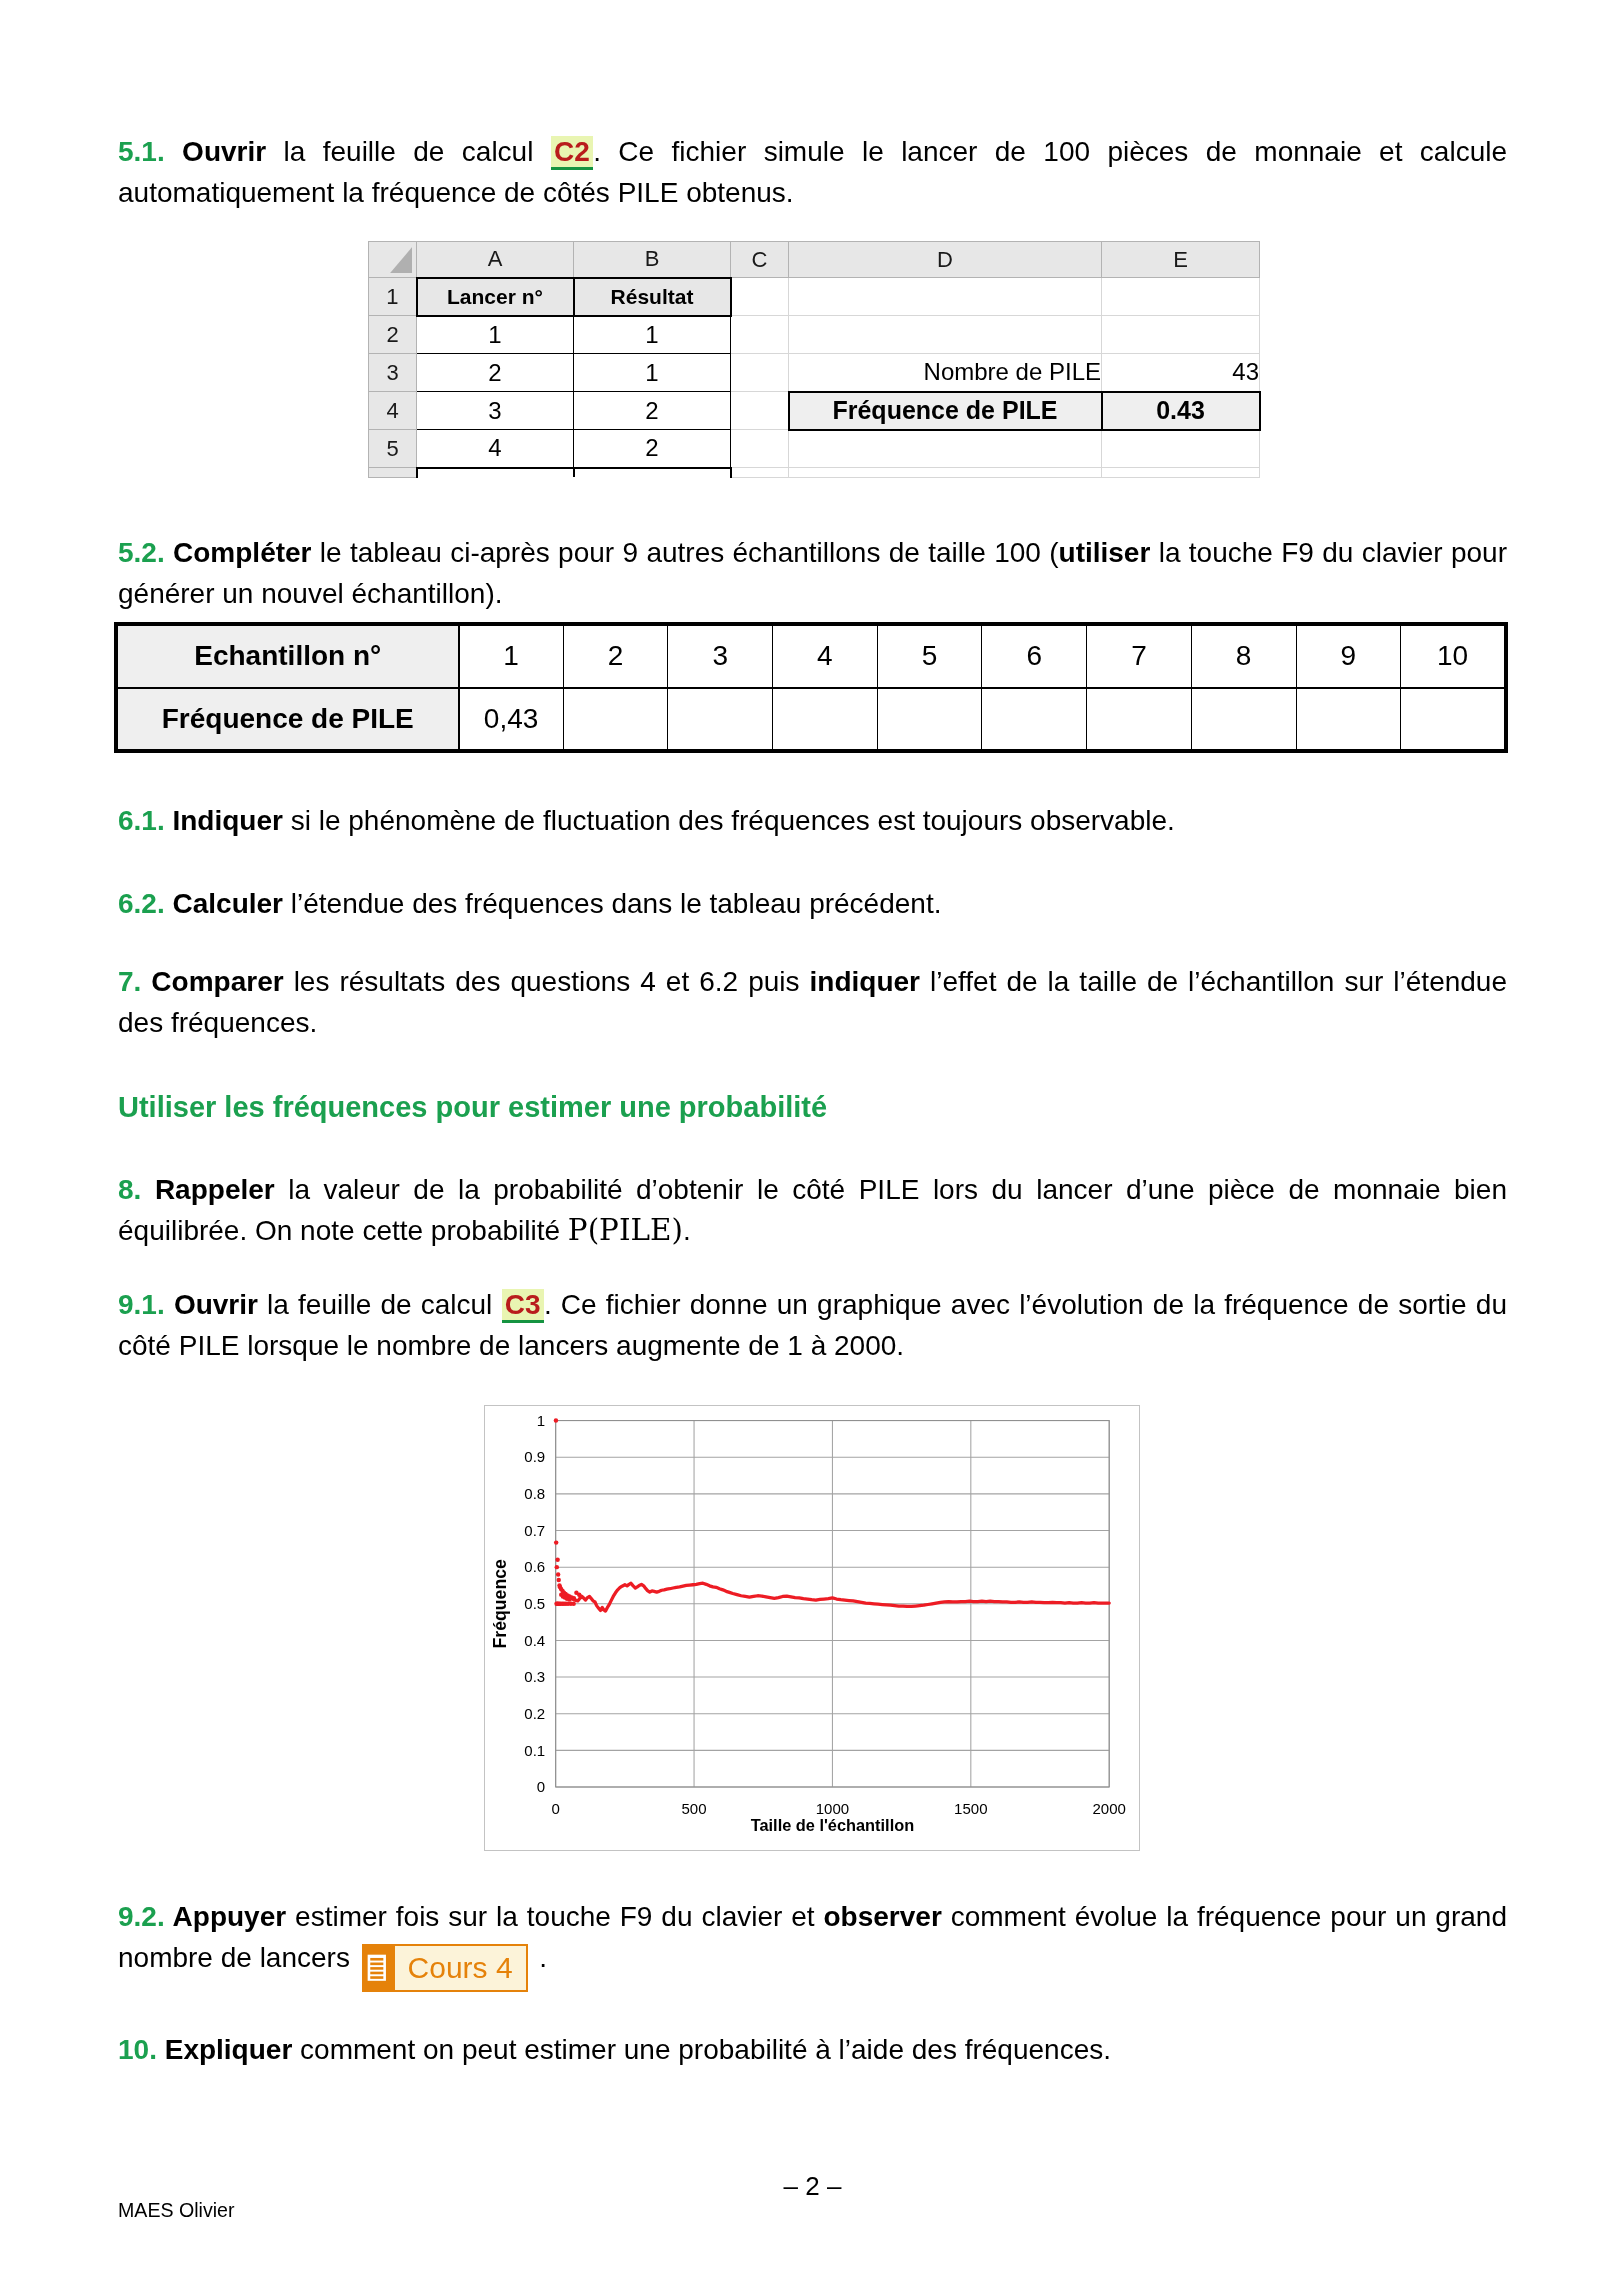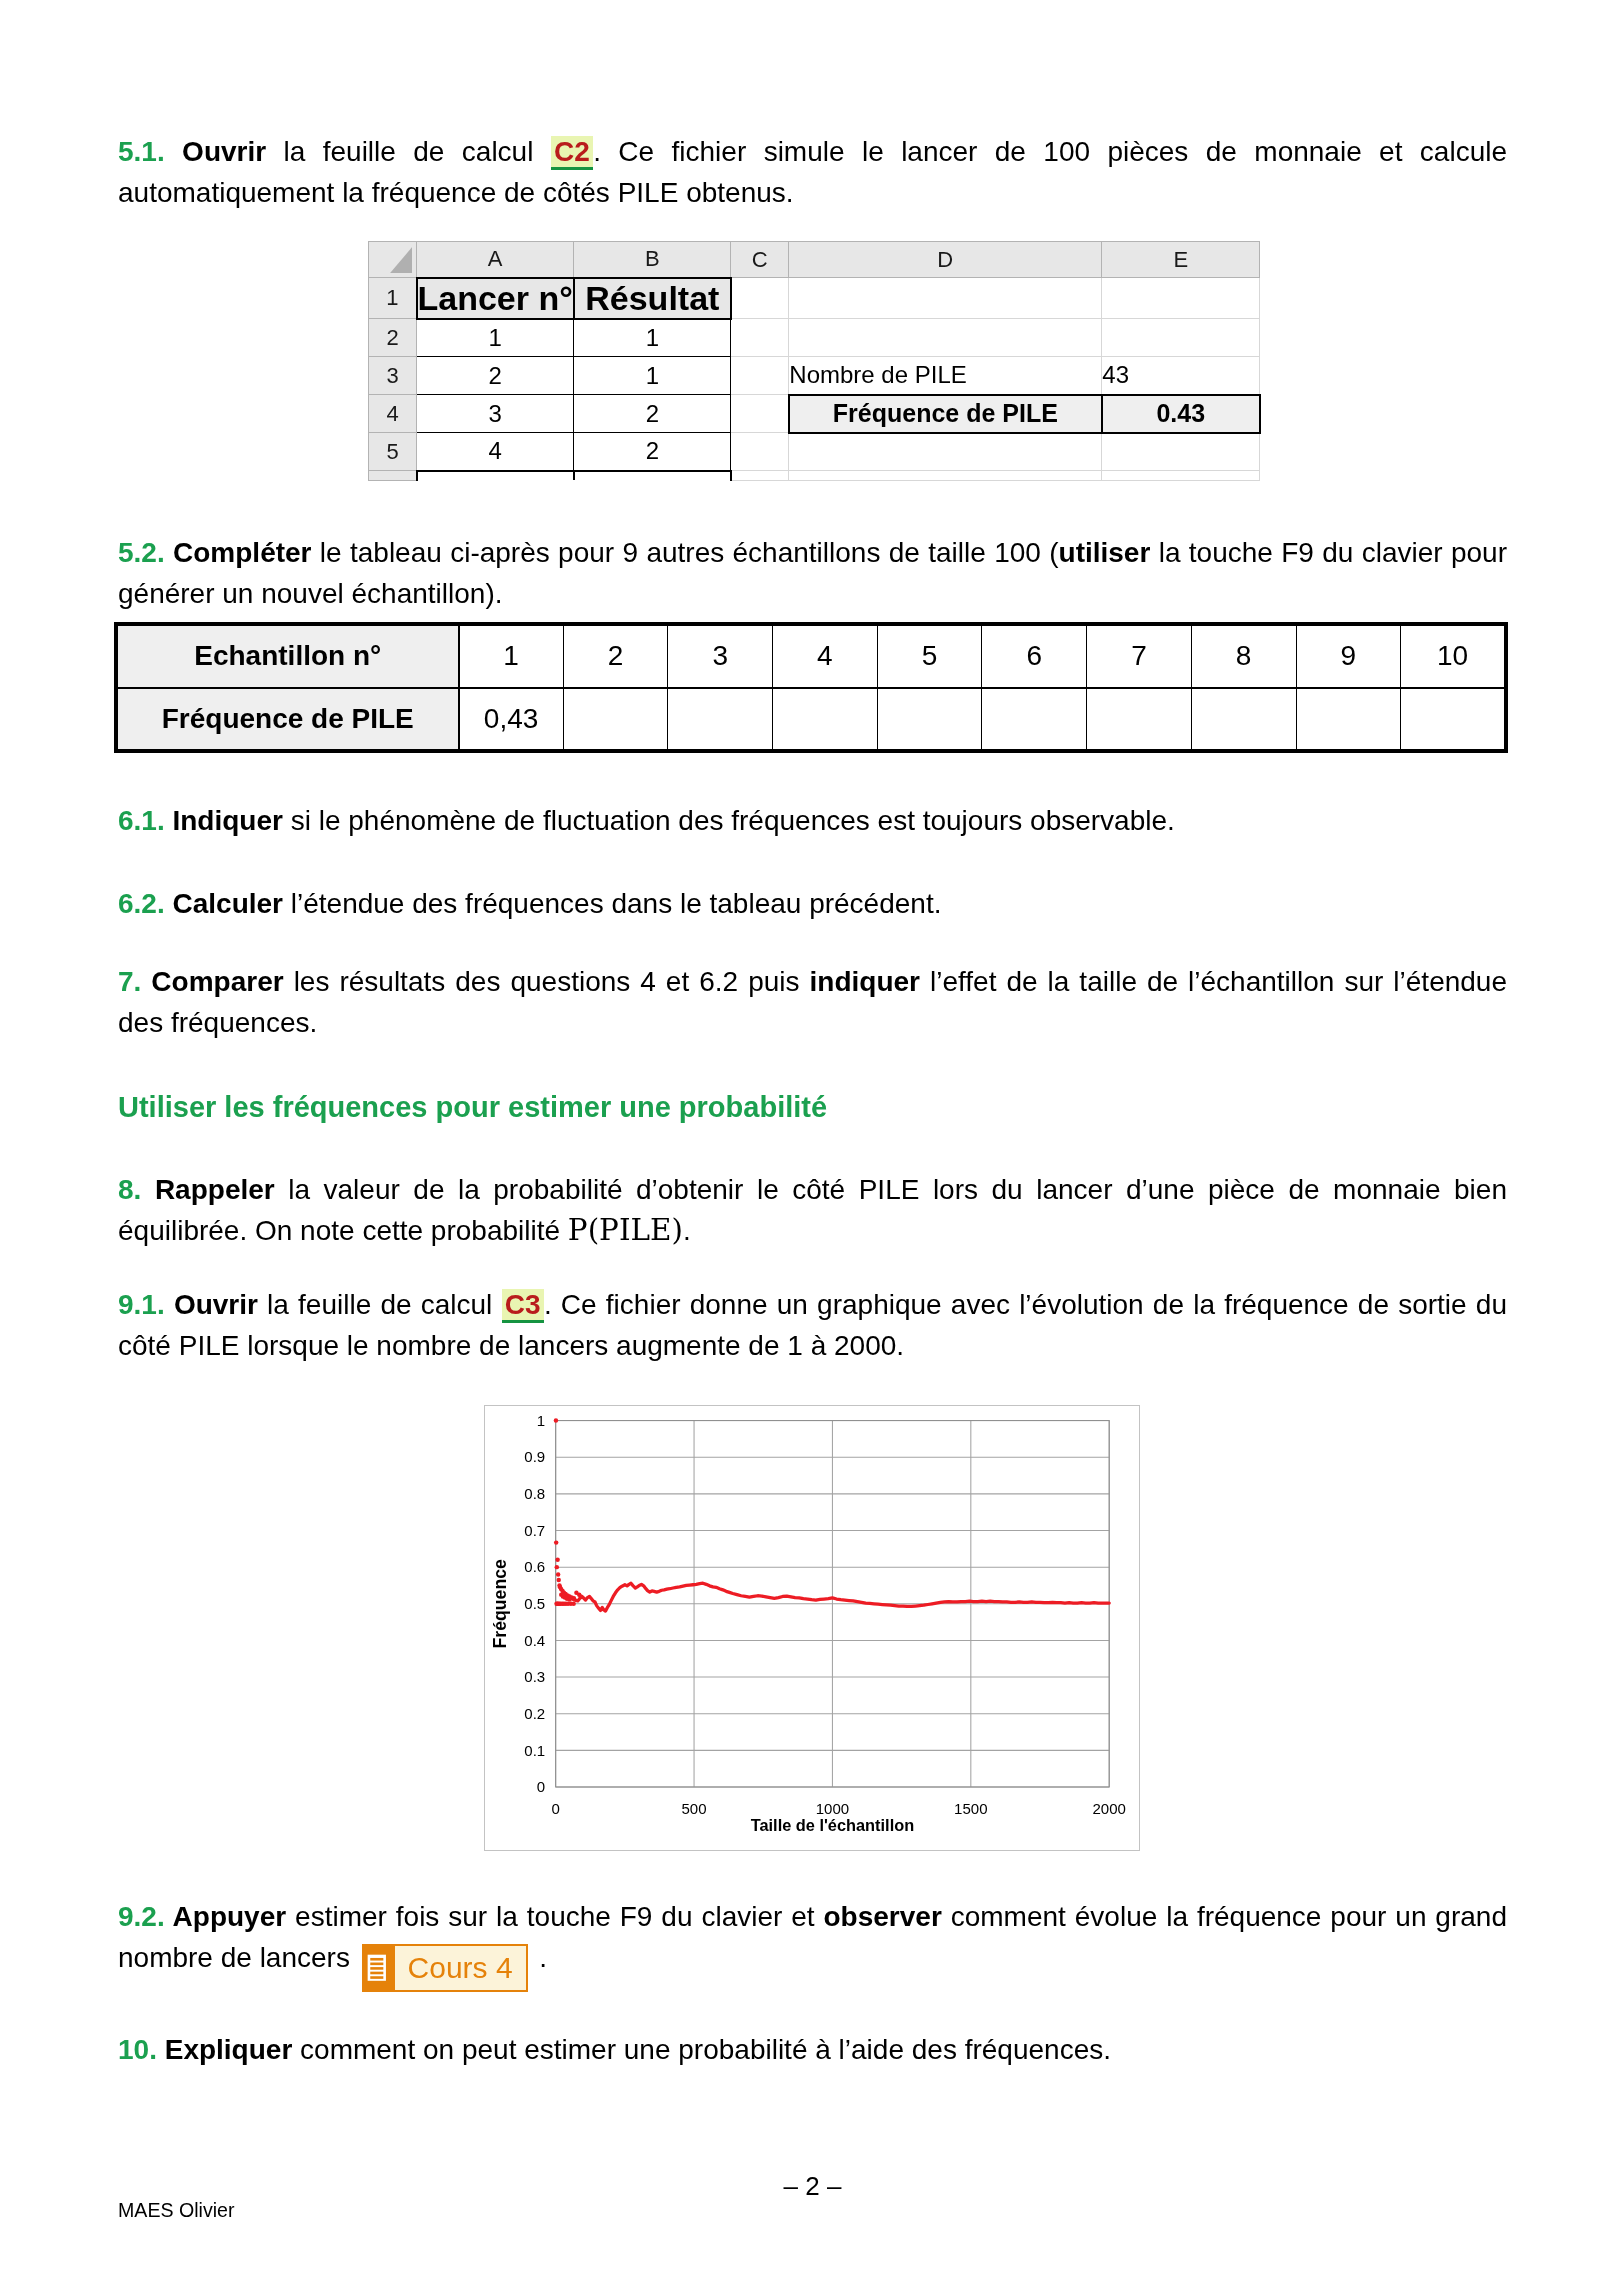--- a/index.html
+++ b/index.html
@@ -35,22 +35,22 @@
   .ss .head {
     background: #e7e7e7; border: 0.7px solid #b3b3b3;
     text-align: center; font-size: 22px; color: #1a1a1a;
   }
   .ss .corner { background: #e7e7e7; border: 0.7px solid #b3b3b3; position: relative; }
   .ss .corner .tri {
     position: absolute; right: 3.9px; bottom: 3.9px; width: 22px; height: 26px;
     background: #b0b0b0; clip-path: polygon(100% 0, 100% 100%, 0 100%);
   }
   .ss .ab { border: 1.3px solid #000; text-align: center; font-size: 24px; background: #fff; }
-  .ss .abh { border: 2px solid #000; border-bottom: 2.6px solid #000; background: #e7e7e7; font-weight: bold; font-size: 34px; text-align: center; }
-  .ss .lite { border: 0.7px solid #d7d7d7; background: #fff; text-align: left; font-size: 24px; }
+  .ss .abh { border: 2px solid #000; border-bottom: 2.6px solid #000; background: #e7e7e7; font-weight: bold; font-size: 21px; text-align: center; }
+  .ss .lite { border: 0.7px solid #d7d7d7; background: #fff; text-align: right; font-size: 24px; }
   .ss .boxed { border: 2px solid #000; background: #efefef; text-align: center; font-size: 25px; }
   .ss .boxed.bold { font-weight: bold; }
   .ss .abs { border-left: 2px solid #000; border-right: 2px solid #000; border-top: 2.6px solid #000; background:#fff; }
   .ss .slh { background:#e7e7e7; border:0.7px solid #b3b3b3; }
 
   
   .t52 { position:absolute; left:115px; top:623px; border-collapse: collapse; table-layout: fixed; width: 1392px; }
   .t52 td {
     border: 1.3px solid #000; text-align: center;
     font-size: 28px; height: 63px; background: #fff;

